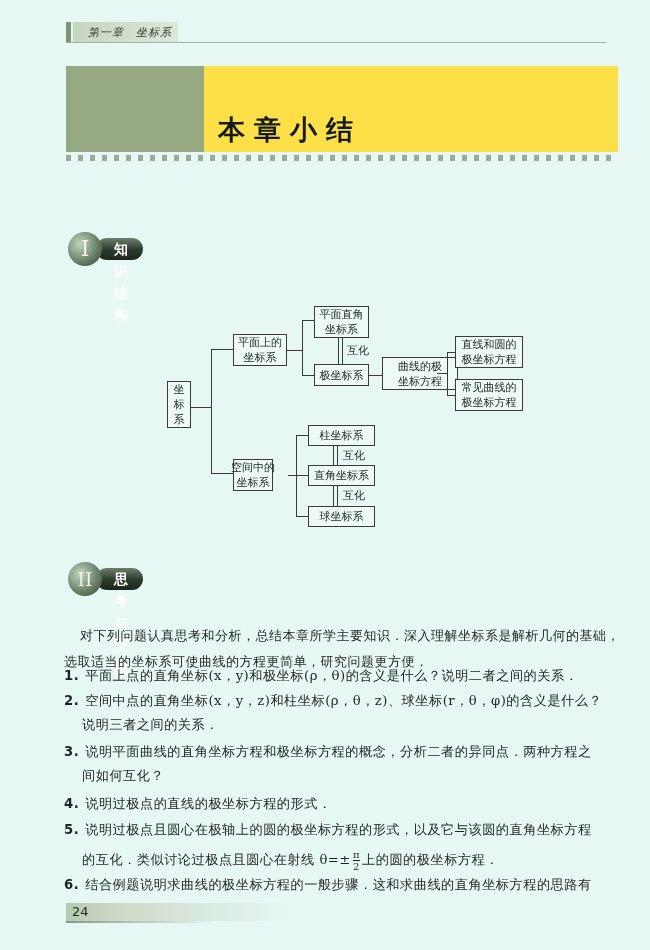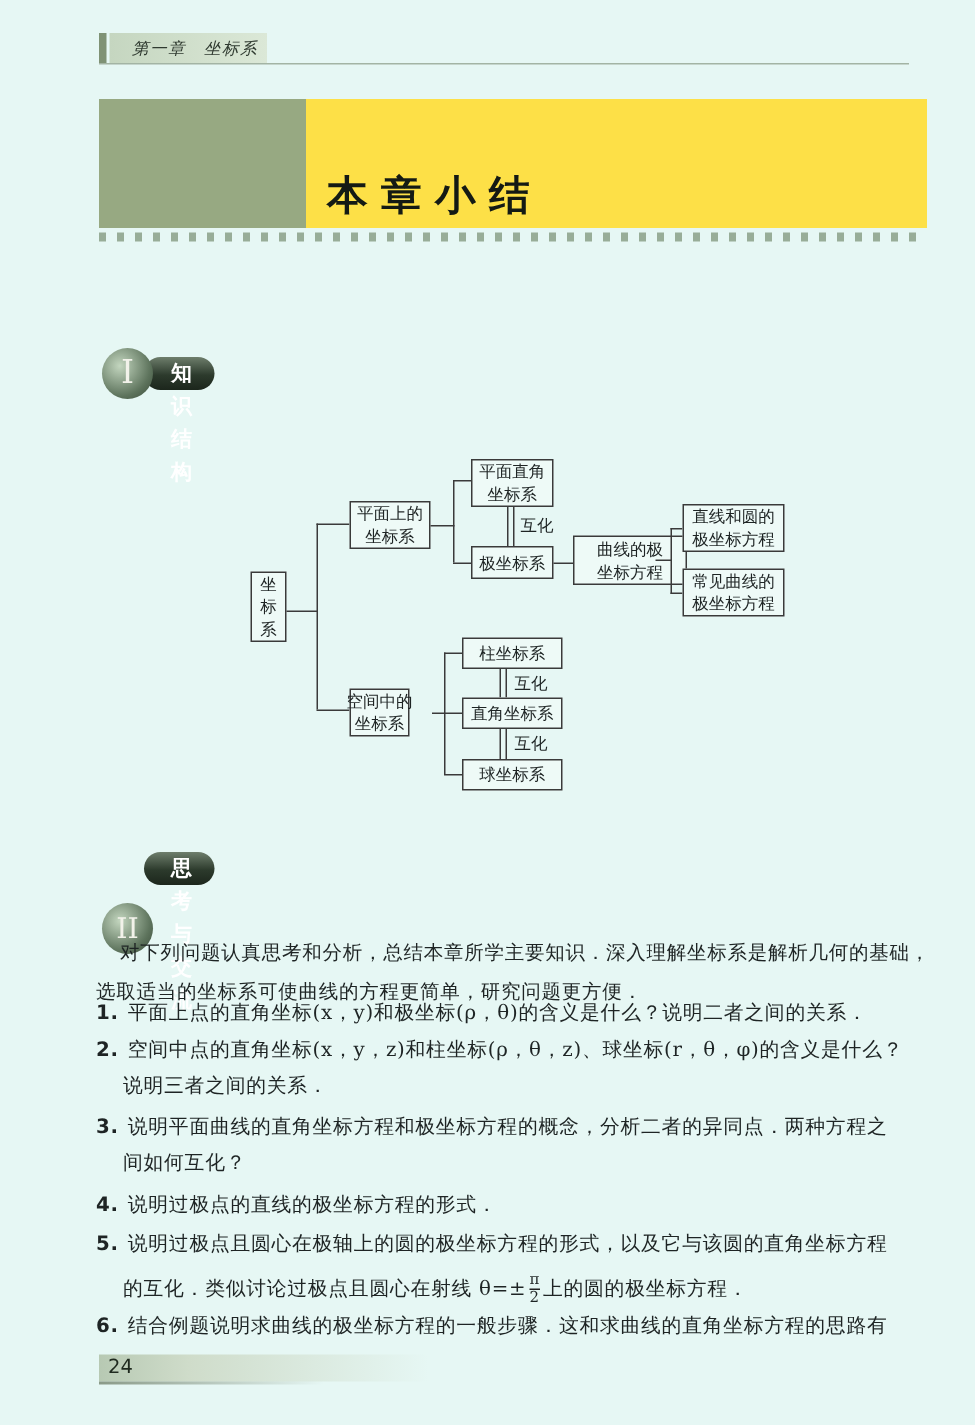--- a/index.html
+++ b/index.html
@@ -129,21 +129,21 @@
   <span class="mutual" style="left:343px;top:448px;">互化</span>
   <div class="node" style="left:308px;top:465px;width:67px;height:21px;">直角坐标系</div>
   <div class="line vt" style="left:333px;top:486px;height:20px;"></div>
   <div class="line vt" style="left:337px;top:486px;height:20px;"></div>
   <span class="mutual" style="left:343px;top:488px;">互化</span>
   <div class="node" style="left:308px;top:506px;width:67px;height:21px;">球坐标系</div>
 </div>
 
 <div class="abs badge" style="left:68px;top:562px;">
   <div class="pill">思考与交流</div>
-  <div class="circle" style="font-size:19px;margin-top:40px;">II</div>
+  <div class="circle" style="font-size:19px;">II</div>
 </div>
 
 <div class="para" style="top:623px;text-indent:16px;left:64px;width:560px;">对下列问题认真思考和分析，总结本章所学主要知识．深入理解坐标系是解析几何的基础，选取适当的坐标系可使曲线的方程更简单，研究问题更方便．</div>
 
 <div class="item" style="top:664px;">
   <span class="num">1.</span><span>平面上点的直角坐标(x，y)和极坐标(ρ，θ)的含义是什么？说明二者之间的关系．</span>
 </div>
 <div class="item" style="top:689px;">
   <span class="num">2.</span><span>空间中点的直角坐标(x，y，z)和柱坐标(ρ，θ，z)、球坐标(r，θ，φ)的含义是什么？</span>
   <span class="cont">说明三者之间的关系．</span>

